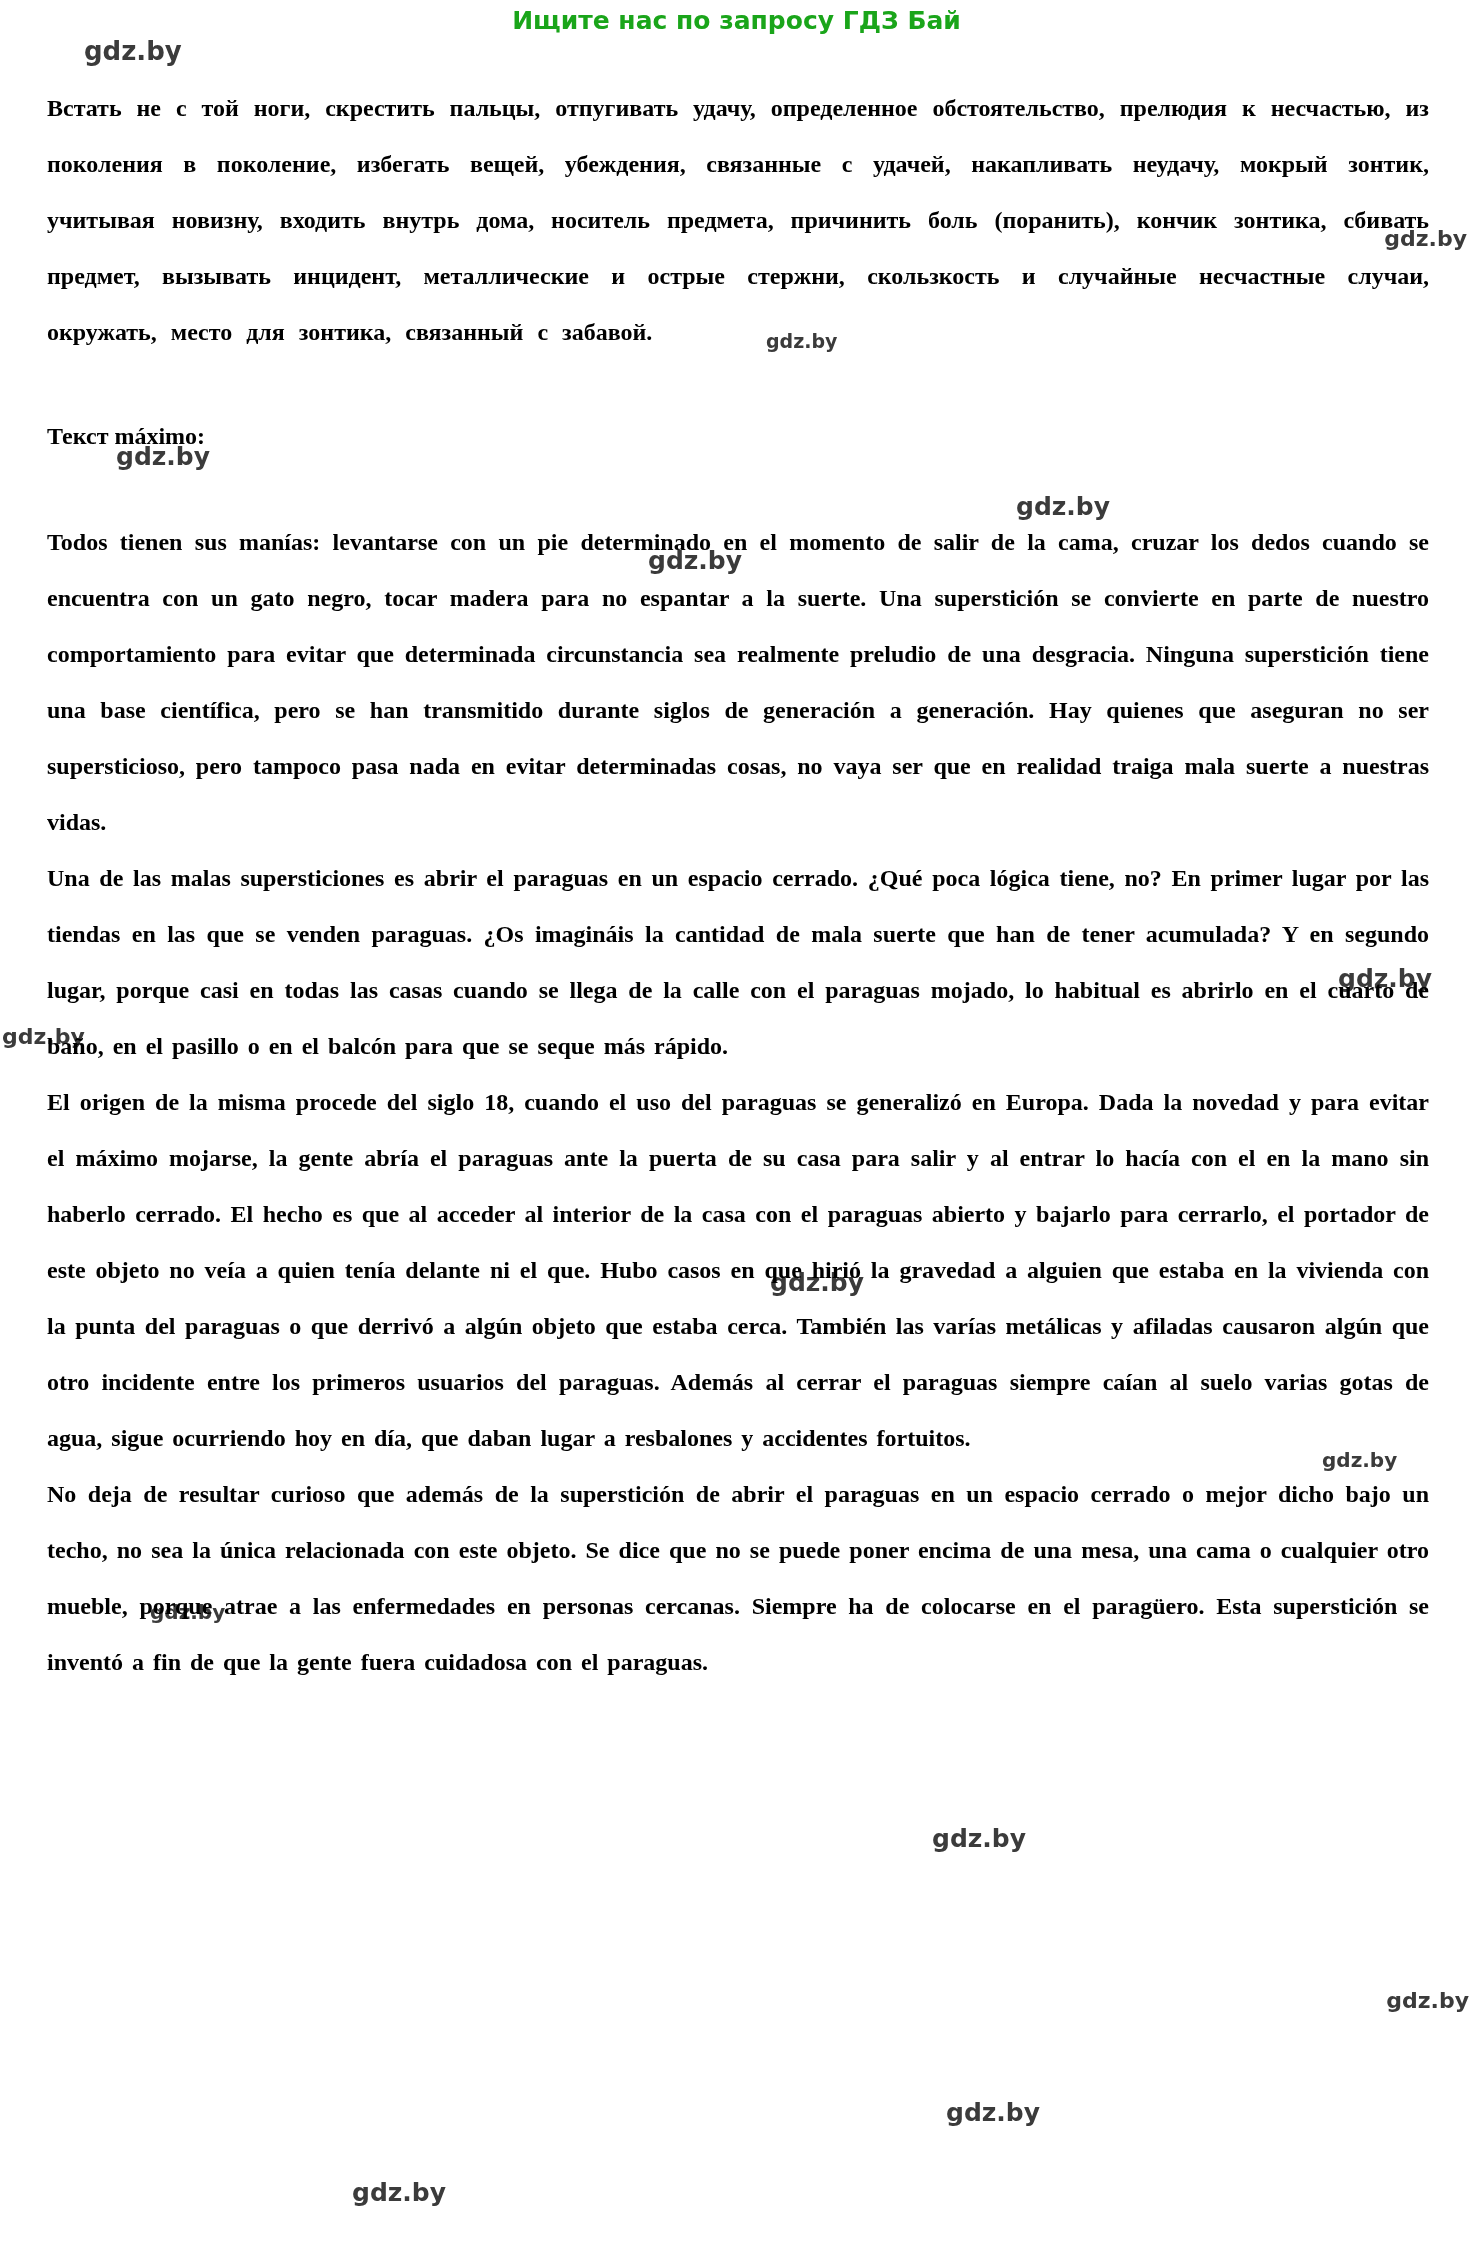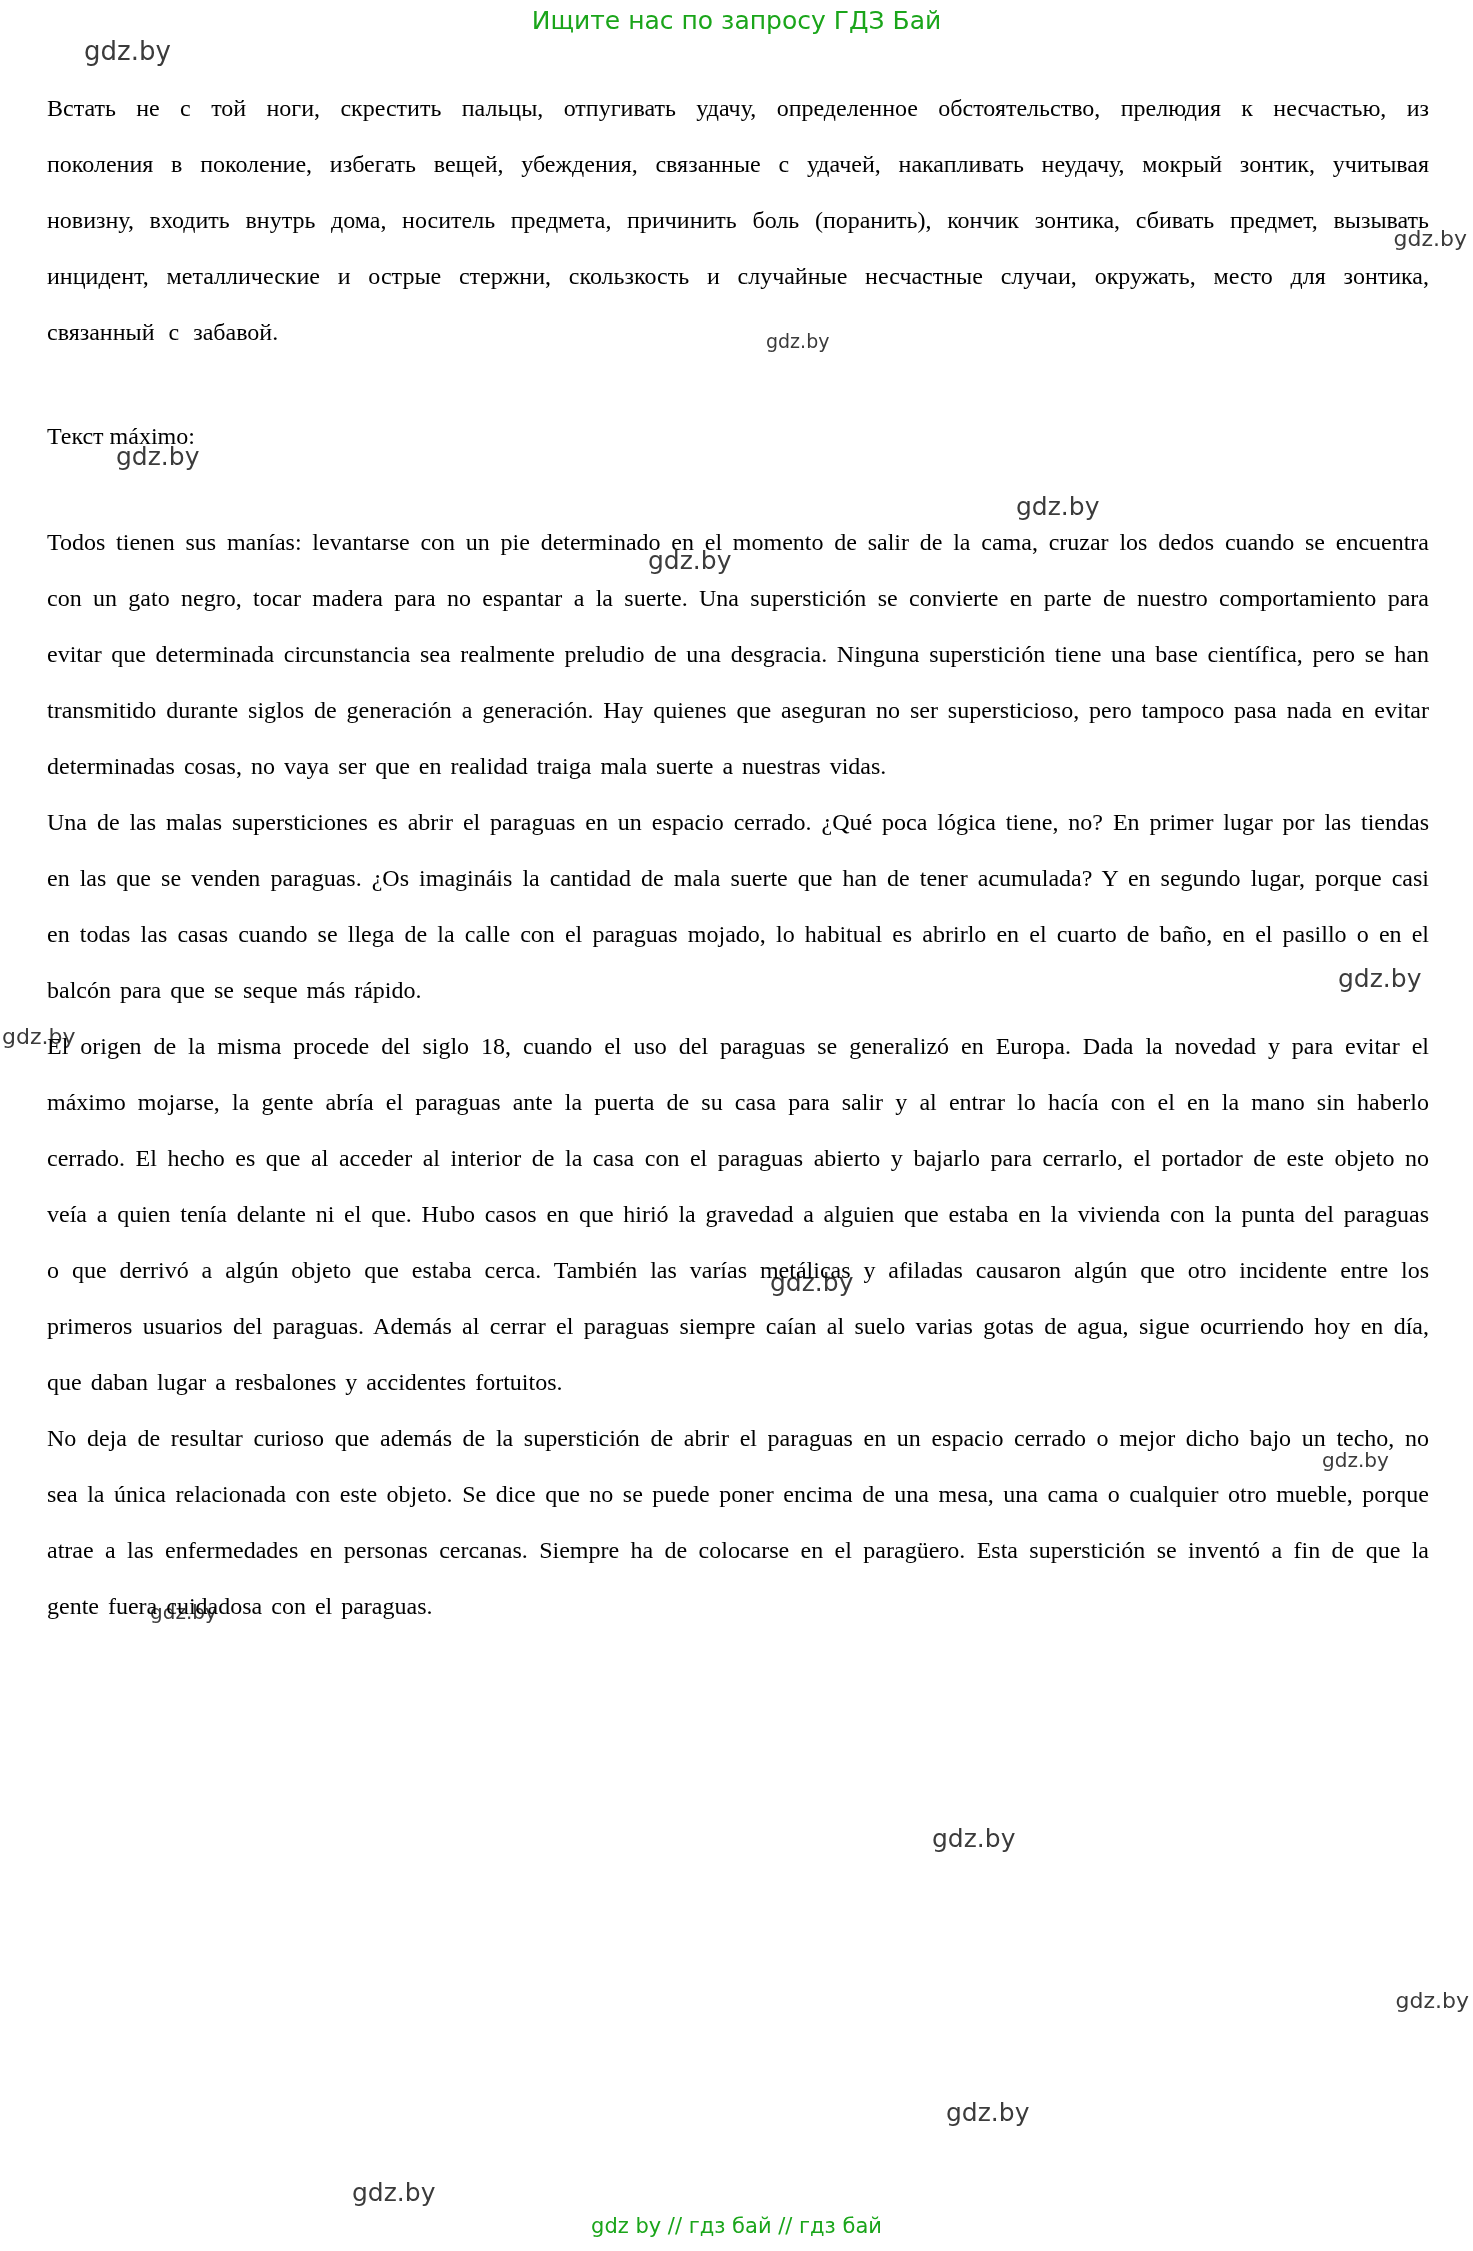--- a/index.html
+++ b/index.html
@@ -6,20 +6,21 @@
   html, body { background:#e8e8e8; }
   .page {
     position:relative;
     width:1473px;
     height:2251px;
     background:#ffffff;
     overflow:hidden;
     font-family:"Liberation Serif", serif;
     color:#000000;
     margin:0 auto;
+    font-weight:bold;
   }
   .header-note {
     position:absolute;
     top:6px; left:0; width:100%;
     text-align:center;
     font-family:"DejaVu Sans", sans-serif;
     font-size:25px;
     color:var(--accent-green, #1aa51a);
   }
   .footer-note {
@@ -91,15 +92,14 @@
 
   <div class="doc">
     <p class="para ru">Встать не с той ноги, скрестить пальцы, отпугивать удачу, определенное обстоятельство, прелюдия к несчастью, из поколения в поколение, избегать вещей, убеждения, связанные с удачей, накапливать неудачу, мокрый зонтик, учитывая новизну, входить внутрь дома, носитель предмета, причинить боль (поранить), кончик зонтика, сбивать предмет, вызывать инцидент, металлические и острые стержни, скользкость и случайные несчастные случаи, окружать, место для зонтика, связанный с забавой.</p>
     <p class="para label">Текст máximo:</p>
     <p class="para es">Todos tienen sus manías: levantarse con un pie determinado en el momento de salir de la cama, cruzar los dedos cuando se encuentra con un gato negro, tocar madera para no espantar a la suerte. Una superstición se convierte en parte de nuestro comportamiento para evitar que determinada circunstancia sea realmente preludio de una desgracia. Ninguna superstición tiene una base científica, pero se han transmitido durante siglos de generación a generación. Hay quienes que aseguran no ser supersticioso, pero tampoco pasa nada en evitar determinadas cosas, no vaya ser que en realidad traiga mala suerte a nuestras vidas.</p>
     <p class="para es">Una de las malas supersticiones es abrir el paraguas en un espacio cerrado. ¿Qué poca lógica tiene, no? En primer lugar por las tiendas en las que se venden paraguas. ¿Os imagináis la cantidad de mala suerte que han de tener acumulada? Y en segundo lugar, porque casi en todas las casas cuando se llega de la calle con el paraguas mojado, lo habitual es abrirlo en el cuarto de baño, en el pasillo o en el balcón para que se seque más rápido.</p>
     <p class="para es">El origen de la misma procede del siglo 18, cuando el uso del paraguas se generalizó en Europa. Dada la novedad y para evitar el máximo mojarse, la gente abría el paraguas ante la puerta de su casa para salir y al entrar lo hacía con el en la mano sin haberlo cerrado. El hecho es que al acceder al interior de la casa con el paraguas abierto y bajarlo para cerrarlo, el portador de este objeto no veía a quien tenía delante ni el que. Hubo casos en que hirió la gravedad a alguien que estaba en la vivienda con la punta del paraguas o que derrivó a algún objeto que estaba cerca. También las varías metálicas y afiladas causaron algún que otro incidente entre los primeros usuarios del paraguas. Además al cerrar el paraguas siempre caían al suelo varias gotas de agua, sigue ocurriendo hoy en día, que daban lugar a resbalones y accidentes fortuitos.</p>
     <p class="para es">No deja de resultar curioso que además de la superstición de abrir el paraguas en un espacio cerrado o mejor dicho bajo un techo, no sea la única relacionada con este objeto. Se dice que no se puede poner encima de una mesa, una cama o cualquier otro mueble, porque atrae a las enfermedades en personas cercanas. Siempre ha de colocarse en el paragüero. Esta superstición se inventó a fin de que la gente fuera cuidadosa con el paraguas.</p>
   </div>
 
-  <div class="footer-note">gdz by  //  гдз бай  //  гдз бай</div>
 
 </div>
 
 </body></html>

